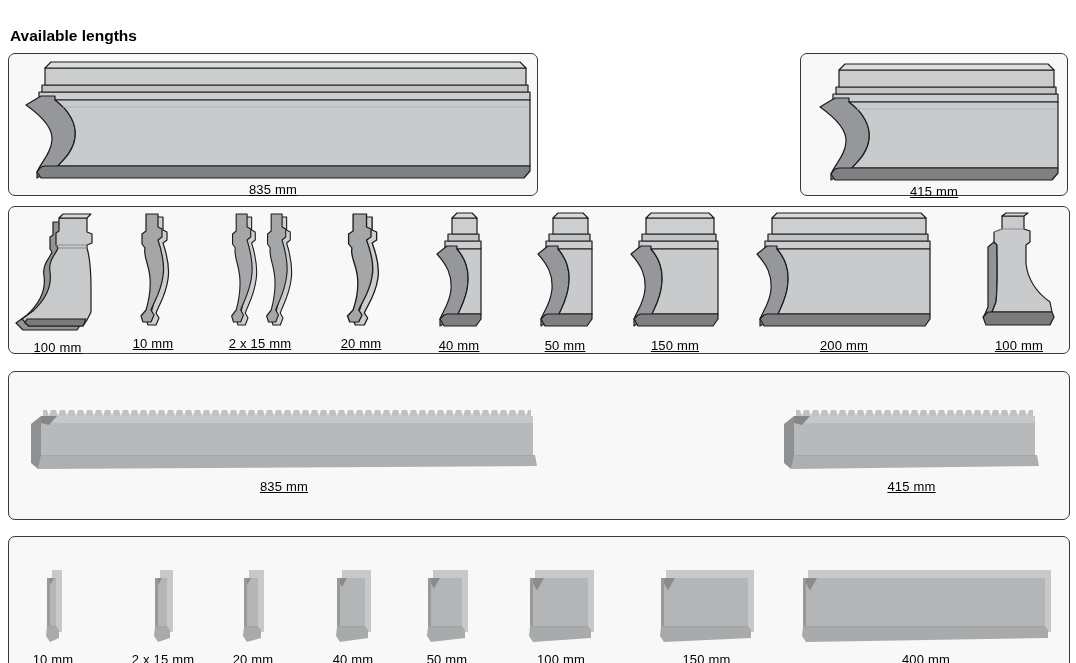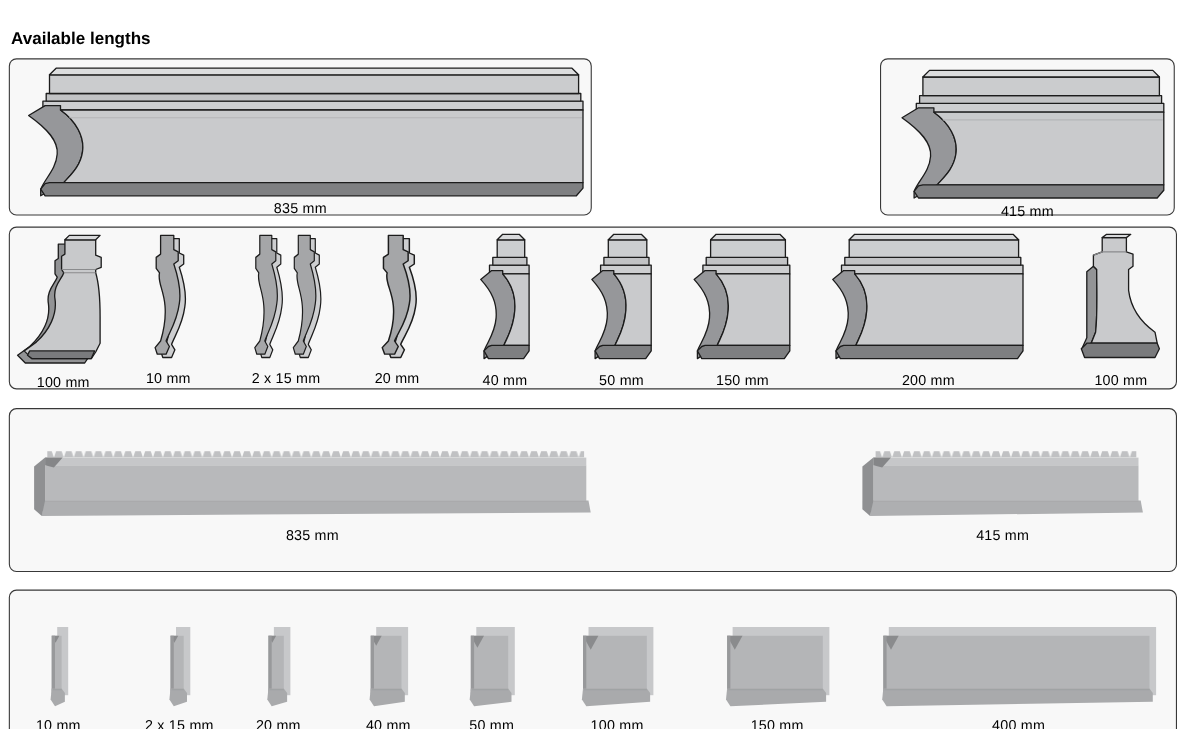--- a/index.html
+++ b/index.html
@@ -3,21 +3,21 @@
 <meta charset="utf-8">
 <style>
   html,body{margin:0;padding:0;background:#ffffff;}
   .page{position:relative;width:1076px;height:663px;background:#ffffff;
         font-family:"Liberation Sans",sans-serif;overflow:hidden;margin-top:23px;}
   .title{position:absolute;left:10px;top:4px;font-size:15.5px;font-weight:bold;color:#000;}
   .panel{position:absolute;background:#f8f8f8;border:1.6px solid #383838;border-radius:7px;box-sizing:border-box;}
   .item{position:absolute;display:flex;flex-direction:column;align-items:center;}
   .item.full{left:0;right:0;}
   .shape-row{display:flex;gap:5px;align-items:flex-start;}
-  .lbl{font-size:13px;color:#000;margin-top:6px;white-space:nowrap;letter-spacing:.2px;}
+  .lbl{font-size:13px;color:#000;margin-top:6px;white-space:nowrap;letter-spacing:.2px;text-decoration:underline;}
   svg{overflow:visible;display:block;}
 </style>
 </head>
 <body>
 
 <div class="page">
 
   <div class="title">Available lengths</div>
 
   <div class="panel" style="left:8px;top:30px;width:530px;height:143px;">

